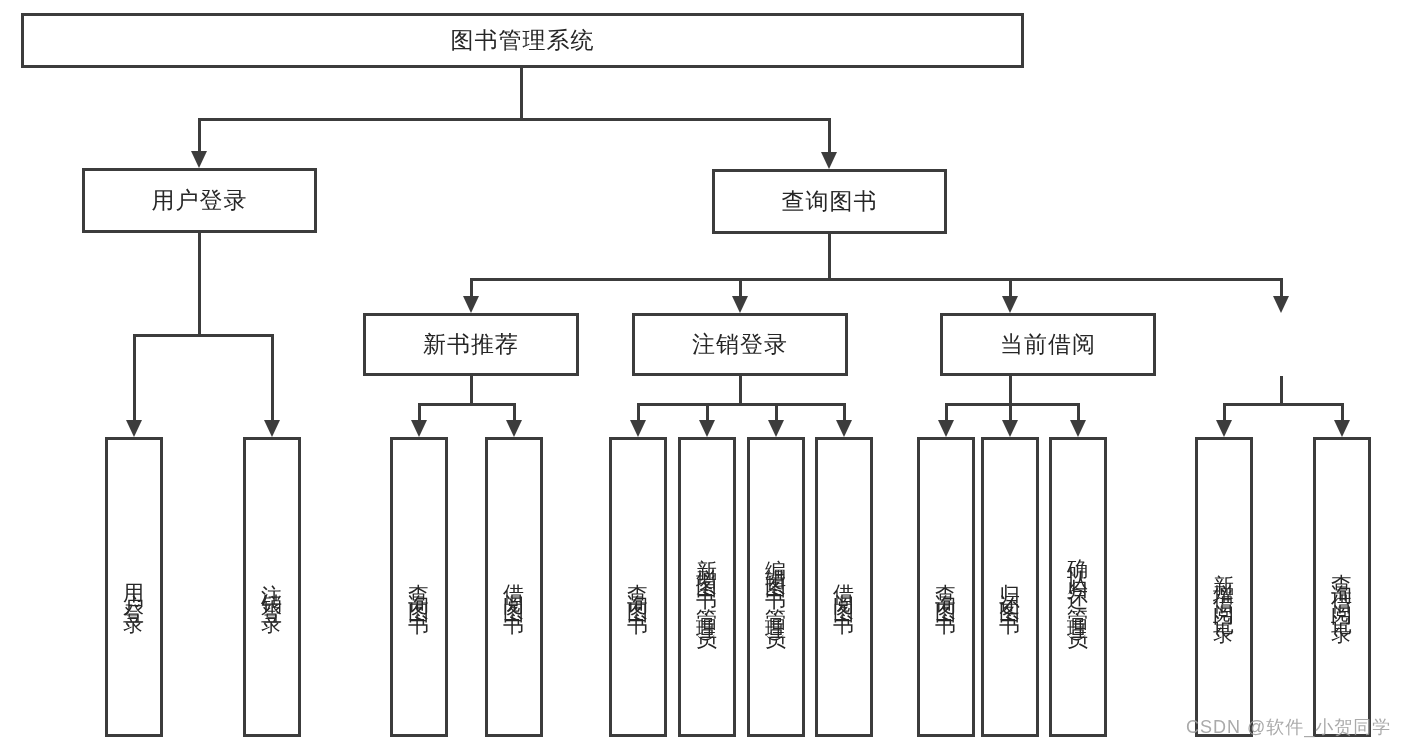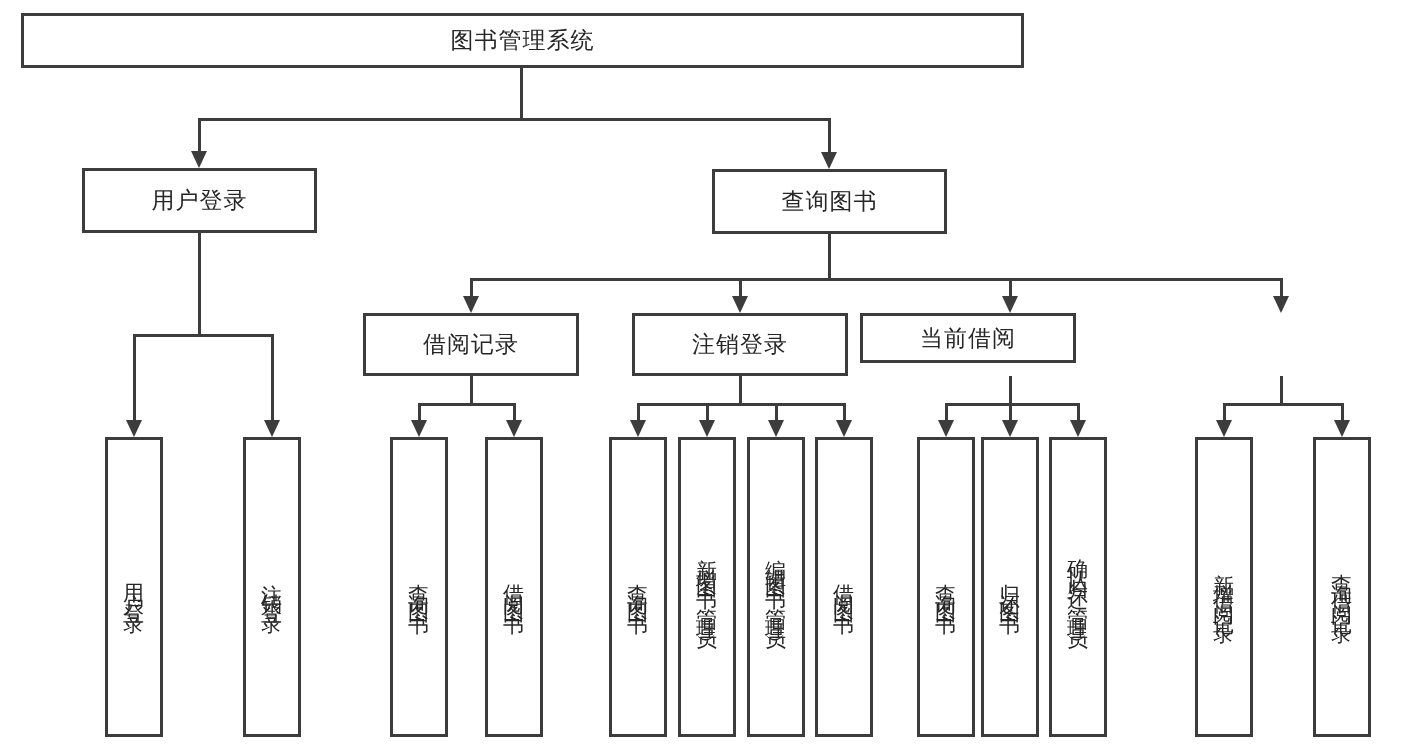--- a/index.html
+++ b/index.html
@@ -59,23 +59,23 @@
 </head>
 <body>
 
 <div class="canvas">
 
   <div class="box hbox" style="left:21px;top:13px;width:1003px;height:55px">图书管理系统</div>
 
   <div class="box hbox" style="left:82px;top:168px;width:235px;height:65px">用户登录</div>
   <div class="box hbox" style="left:712px;top:169px;width:235px;height:65px">查询图书</div>
 
-  <div class="box hbox" style="left:363px;top:313px;width:216px;height:63px">借阅记录</div>
+  <div class="box hbox" style="left:363px;top:313px;width:216px;height:63px">新书推荐</div>
   <div class="box hbox" style="left:632px;top:313px;width:216px;height:63px">注销登录</div>
-  <div class="box hbox" style="left:860px;top:313px;width:216px;height:50px">当前借阅</div>
+  <div class="box hbox" style="left:940px;top:313px;width:216px;height:63px">当前借阅</div>
 
   <div class="box vbox" style="left:105px">用户登录</div>
   <div class="box vbox" style="left:243px">注销登录</div>
   <div class="box vbox" style="left:390px">查询图书</div>
   <div class="box vbox" style="left:485px">借阅图书</div>
   <div class="box vbox" style="left:609px">查询图书</div>
   <div class="box vbox" style="left:678px">新增图书（管理员）</div>
   <div class="box vbox" style="left:747px">编辑图书（管理员）</div>
   <div class="box vbox" style="left:815px">借阅图书</div>
   <div class="box vbox" style="left:917px">查询图书</div>
@@ -136,14 +136,15 @@
   <div class="vline" style="left:1077px;top:403px;height:19px"></div>
   <div class="arr" style="left:1070px;top:420px"></div>
 
   <div class="vline" style="left:1280px;top:376px;height:30px"></div>
   <div class="hline" style="left:1223px;top:403px;width:120px"></div>
   <div class="vline" style="left:1223px;top:403px;height:19px"></div>
   <div class="arr" style="left:1216px;top:420px"></div>
   <div class="vline" style="left:1341px;top:403px;height:19px"></div>
   <div class="arr" style="left:1334px;top:420px"></div>
 
+  <div class="watermark">CSDN @软件_小贺同学</div>
 
 </div>
 
 </body></html>

